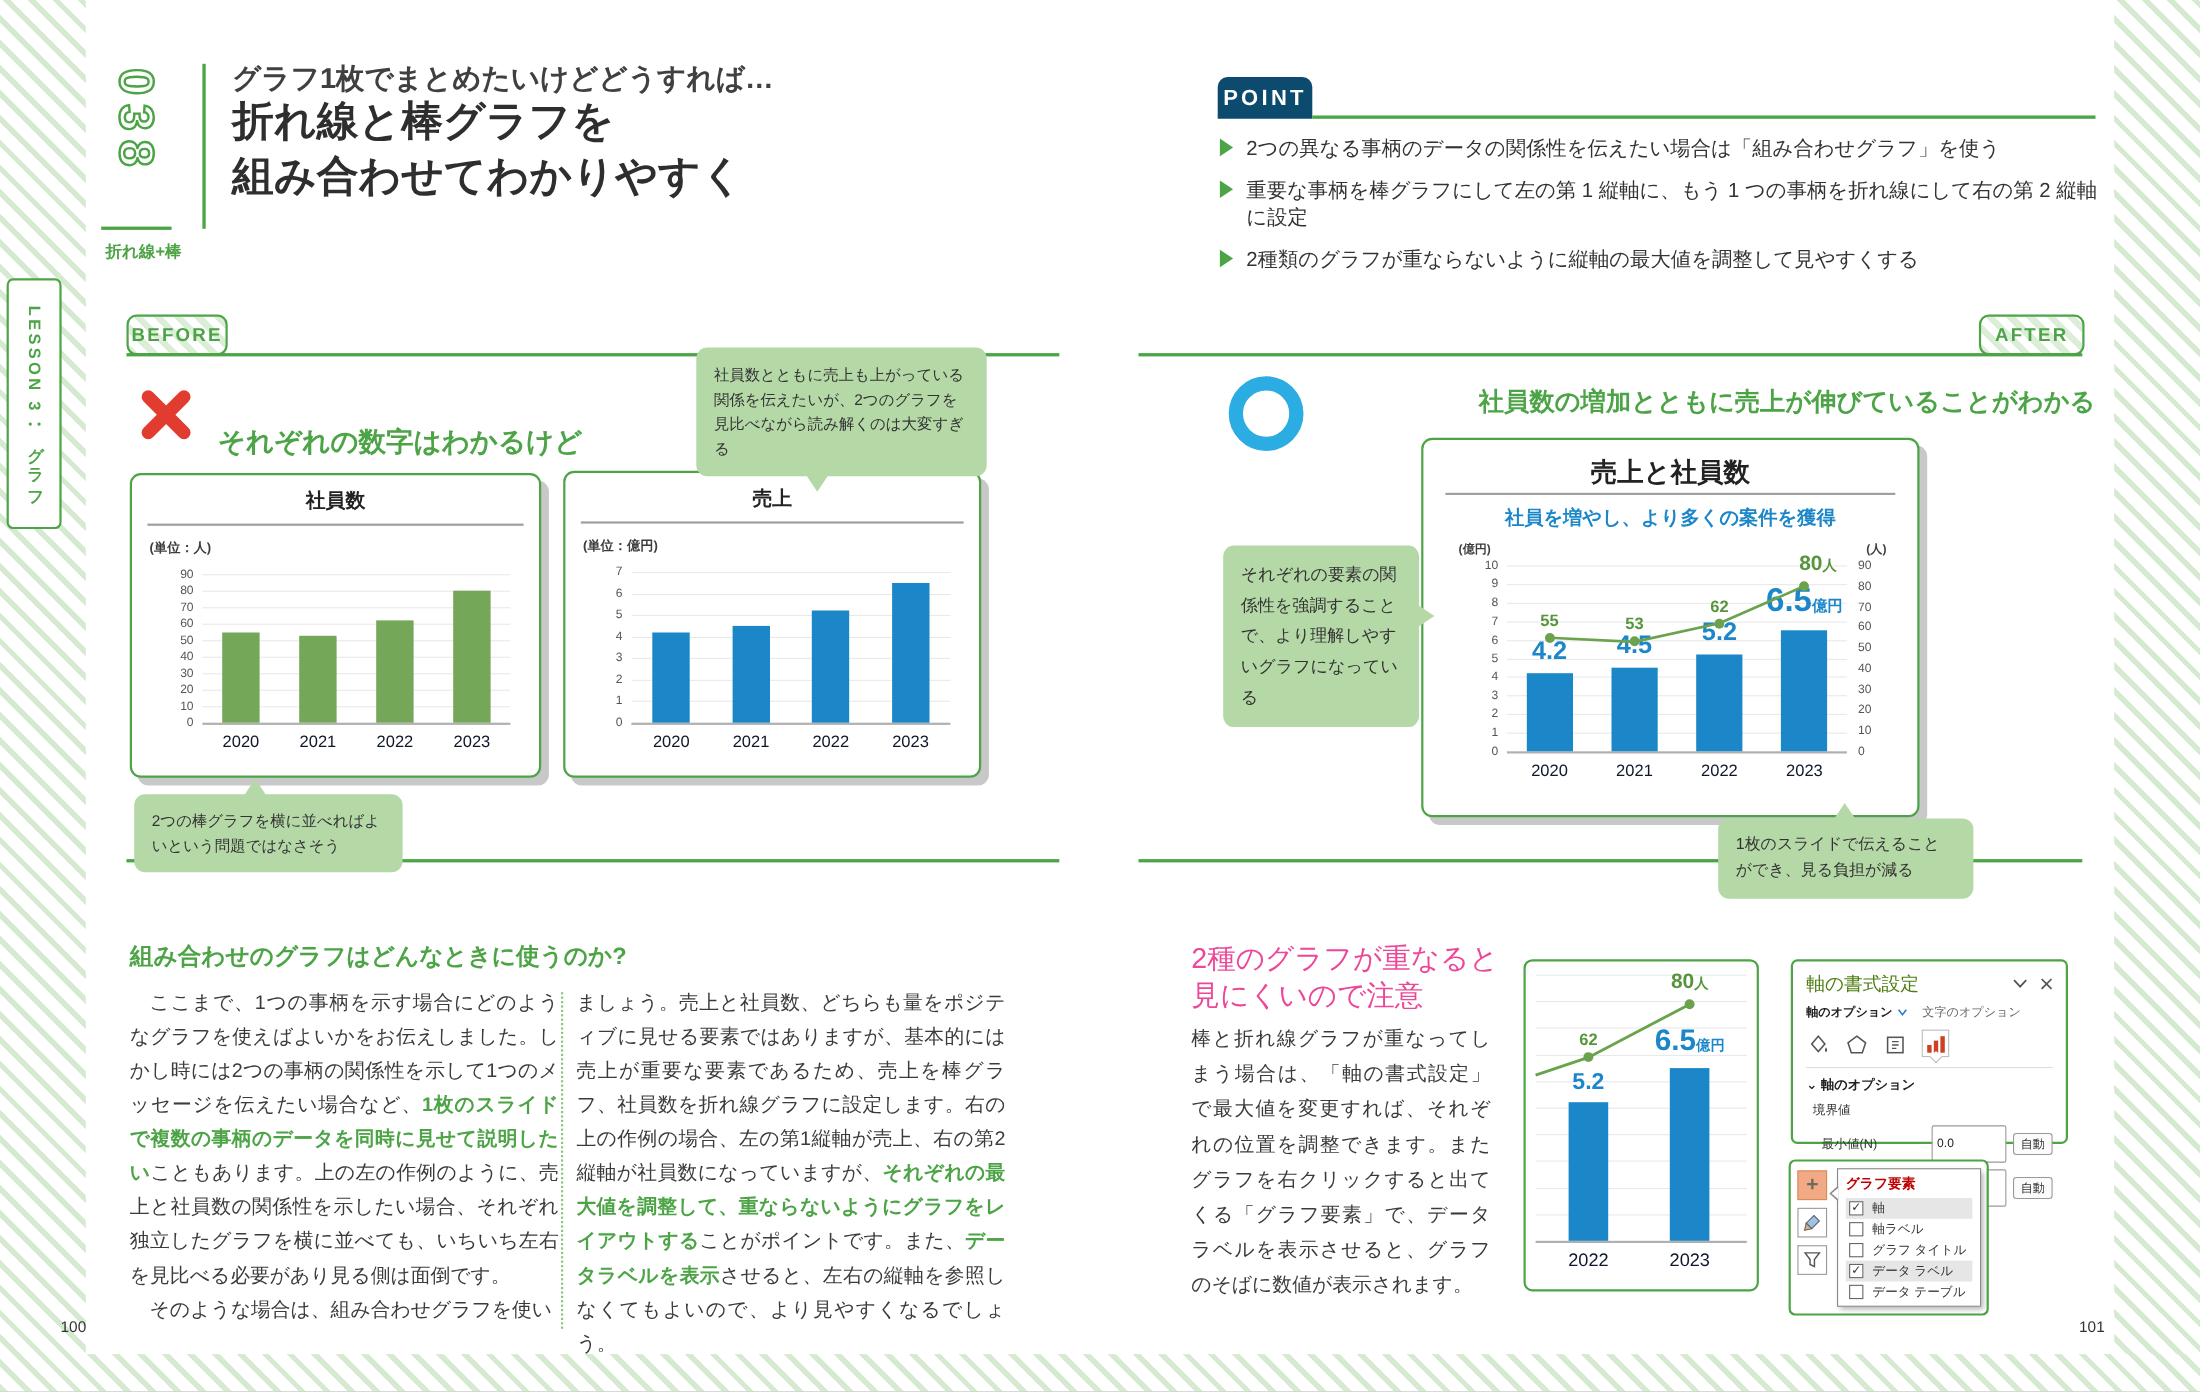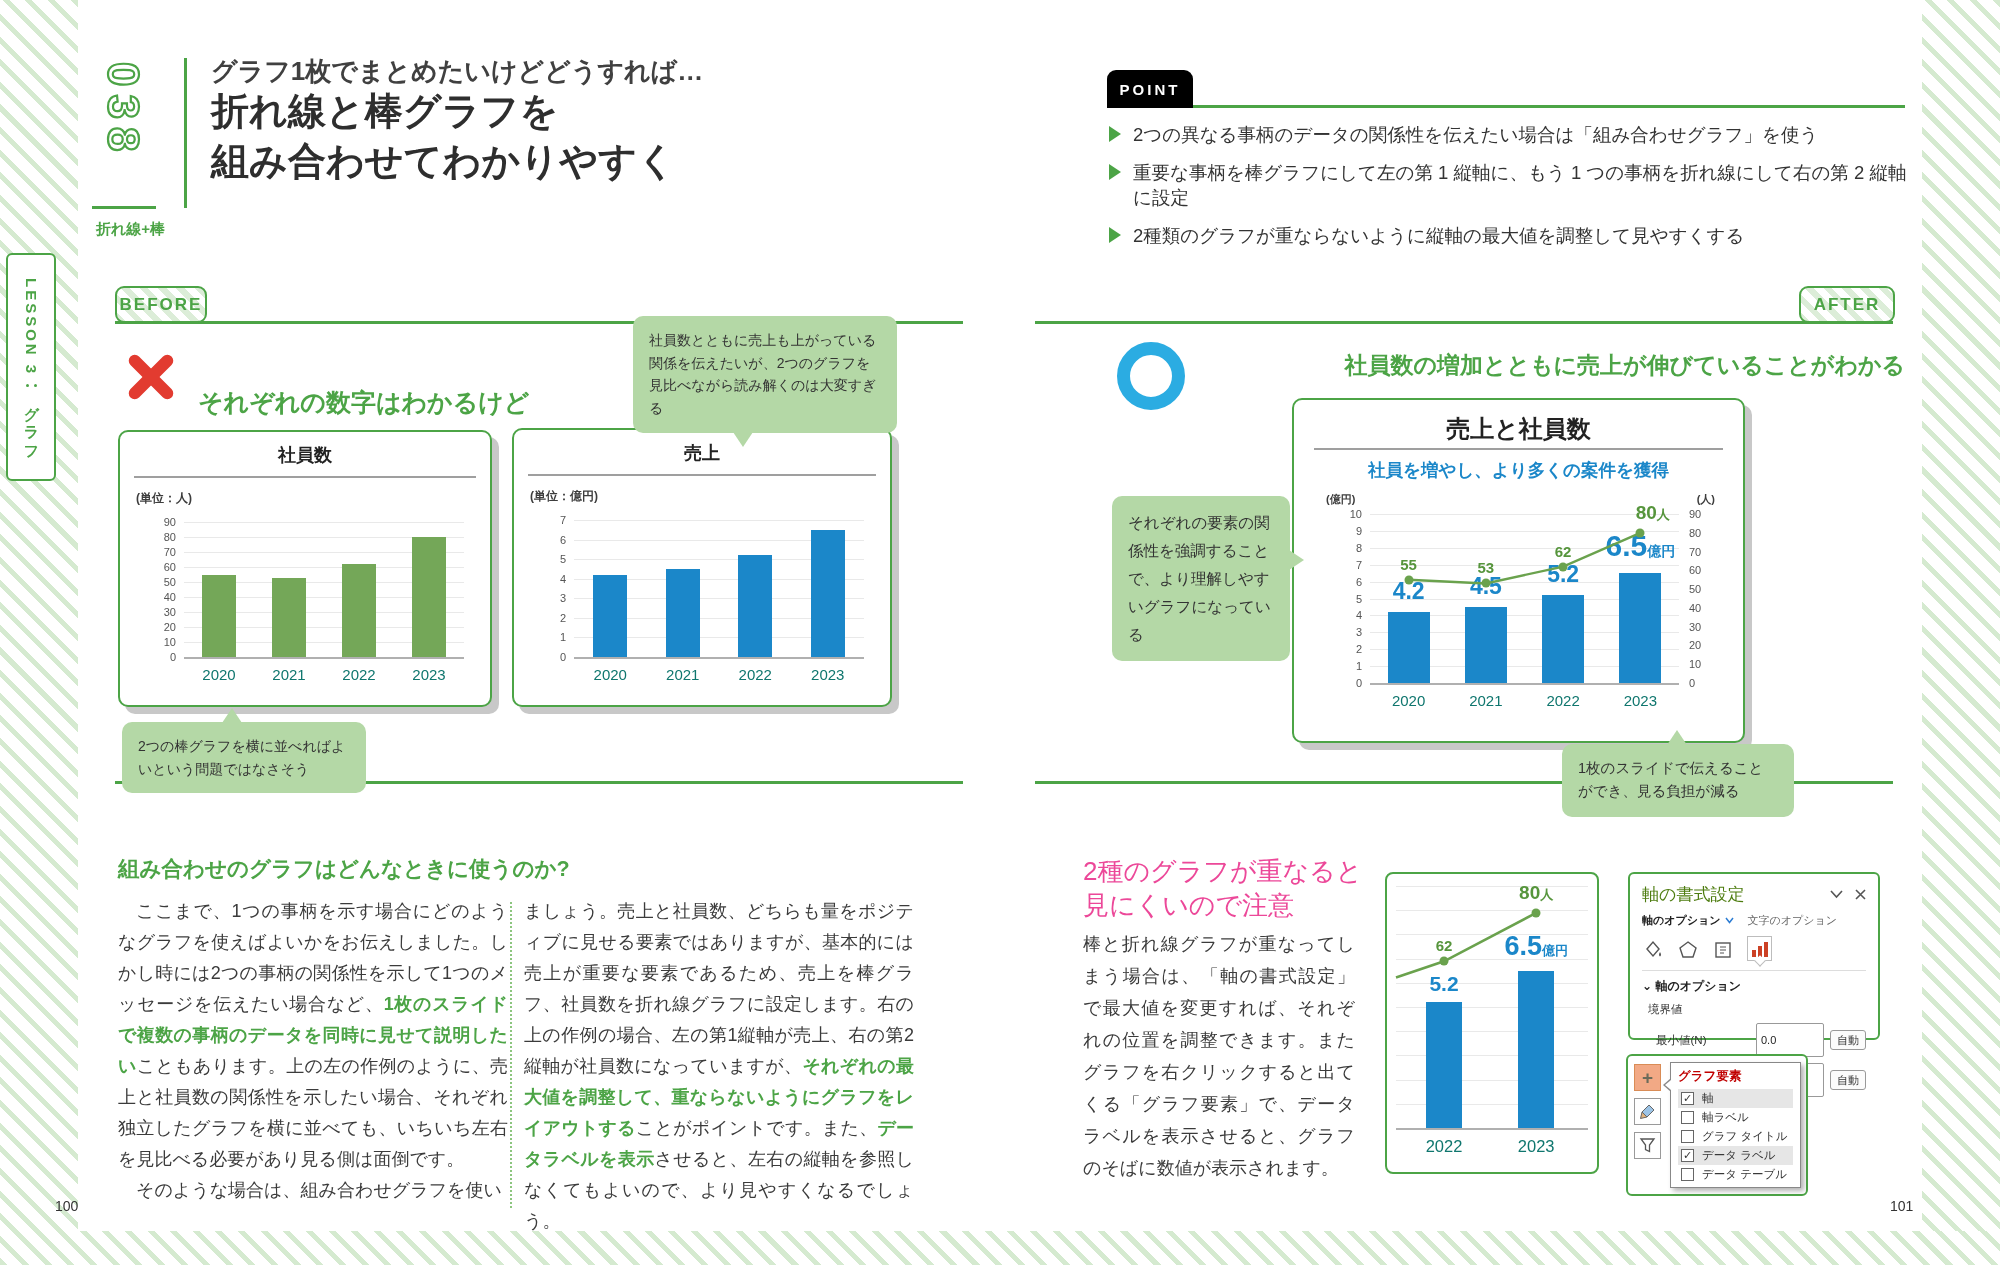--- a/index.html
+++ b/index.html
@@ -25,22 +25,22 @@
   @supports (-webkit-text-stroke: 2px #000) {
     .lesson-num { color:#fff; -webkit-text-stroke:2.2px #4ca446; }
   }
   .num-underline { position:absolute; left:92px; top:206px; width:64px; height:3px; background:#4ca446; }
   .category { position:absolute; left:96px; top:220px; font-size:15px; font-weight:bold; color:#4ca446; }
   .vdivider { position:absolute; left:184px; top:58px; width:3px; height:150px; background:#4ca446; }
   .kicker { position:absolute; left:211px; top:54px; font-size:26px; font-weight:bold; color:#404040; }
   .big-title { position:absolute; left:211px; top:86px; font-size:38px; line-height:50px; font-weight:800; color:#2e2e2e; }
 
   
-  .point-badge { position:absolute; left:1107px; top:70px; width:86px; height:38px; background:#000000;
-    border-radius:9px 9px 0 0; color:#fff; font-weight:800; font-size:15px; letter-spacing:3px;
+  .point-badge { position:absolute; left:1107px; top:70px; width:86px; height:38px; background:#0c4a6e;
+    border-radius:9px 9px 0 0; color:#fff; font-weight:800; font-size:20px; letter-spacing:3px;
     display:flex; align-items:center; justify-content:center; }
   .point-line { position:absolute; left:1193px; top:105px; width:712px; height:3px; background:#4ca446; }
   .point-bullets { position:absolute; left:1107px; top:122px; width:800px; }
   .pb-row { display:flex; align-items:flex-start; margin-bottom:13px; }
   .pb-tri { width:0; height:0; border-left:12px solid #4ca446; border-top:8px solid transparent;
     border-bottom:8px solid transparent; margin:4px 12px 0 2px; flex:none; }
   .pb-text { font-size:18.5px; color:#333; }
 
   
   .ba-label { position:absolute; border:2.5px solid #4ca446; border-radius:9px; color:#4ca446;
@@ -96,21 +96,21 @@
   .card2 .plot { left:60px; top:90px; right:26px; bottom:48px; }
   .combo-card .plot { left:76px; top:114px; right:64px; bottom:58px; }
   .gridline { position:absolute; left:0; right:0; height:1px; background:#e9e9e9; }
   .baseline { position:absolute; left:0; right:0; height:1.5px; background:#b0b0b0; }
   .ytick { position:absolute; right:100%; margin-right:8px; transform:translateY(-50%); font-size:11px; color:#555; }
   .rtick { position:absolute; left:100%; margin-left:10px; transform:translateY(-50%); font-size:11px; color:#555; }
   .bar { position:absolute; bottom:0; transform:translateX(-50%); }
   .card1 .bar, .card2 .bar { width:34px; }
   .combo-big .bar { width:42px; }
   .combo-mini .bar { width:36px; }
-  .xtick { position:absolute; top:100%; margin-top:9px; transform:translateX(-50%); font-size:15px; color:#0f766e; }
+  .xtick { position:absolute; top:100%; margin-top:9px; transform:translateX(-50%); font-size:15px; color:#0f172a; }
   .combo-mini .xtick { font-size:16.5px; }
   .lsvg { position:absolute; left:0; top:0; width:100%; height:100%; overflow:visible; }
   .dot { position:absolute; width:9px; height:9px; border-radius:50%; transform:translate(-50%,-50%); }
   .bar-label { position:absolute; transform:translate(-50%,-100%); color:#1b87c9; font-weight:800; font-size:23px; white-space:nowrap; }
   .bar-label.last { font-size:30px; }
   .combo-mini .bar-label { font-size:21px; }
   .combo-mini .bar-label.last { font-size:27px; }
   .bar-label .sfx { font-size:14px; font-weight:800; }
   .combo-mini .bar-label .sfx { font-size:13px; }
   .line-label { position:absolute; transform:translate(-50%,-100%); color:#56953c; font-weight:bold; font-size:15px; white-space:nowrap; }

